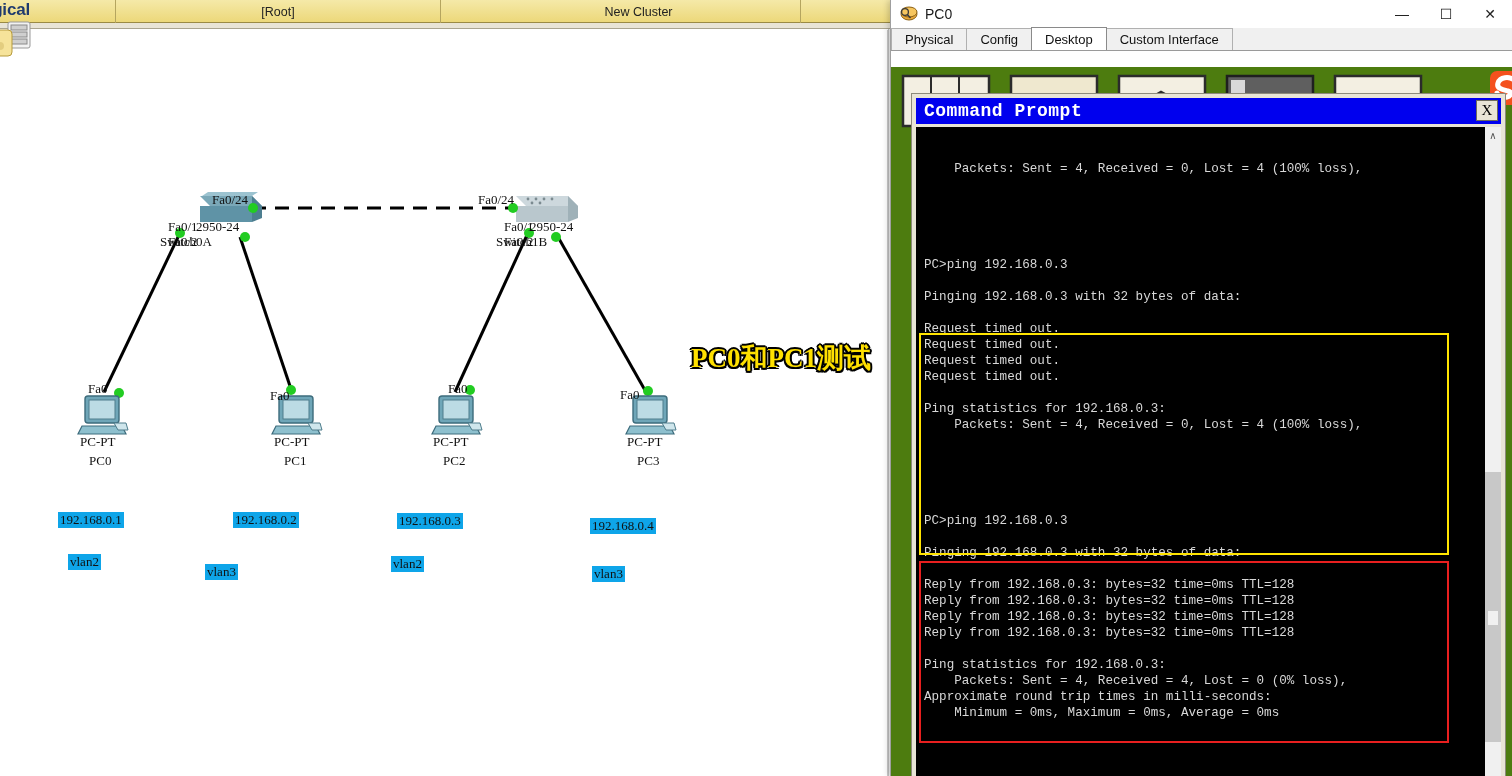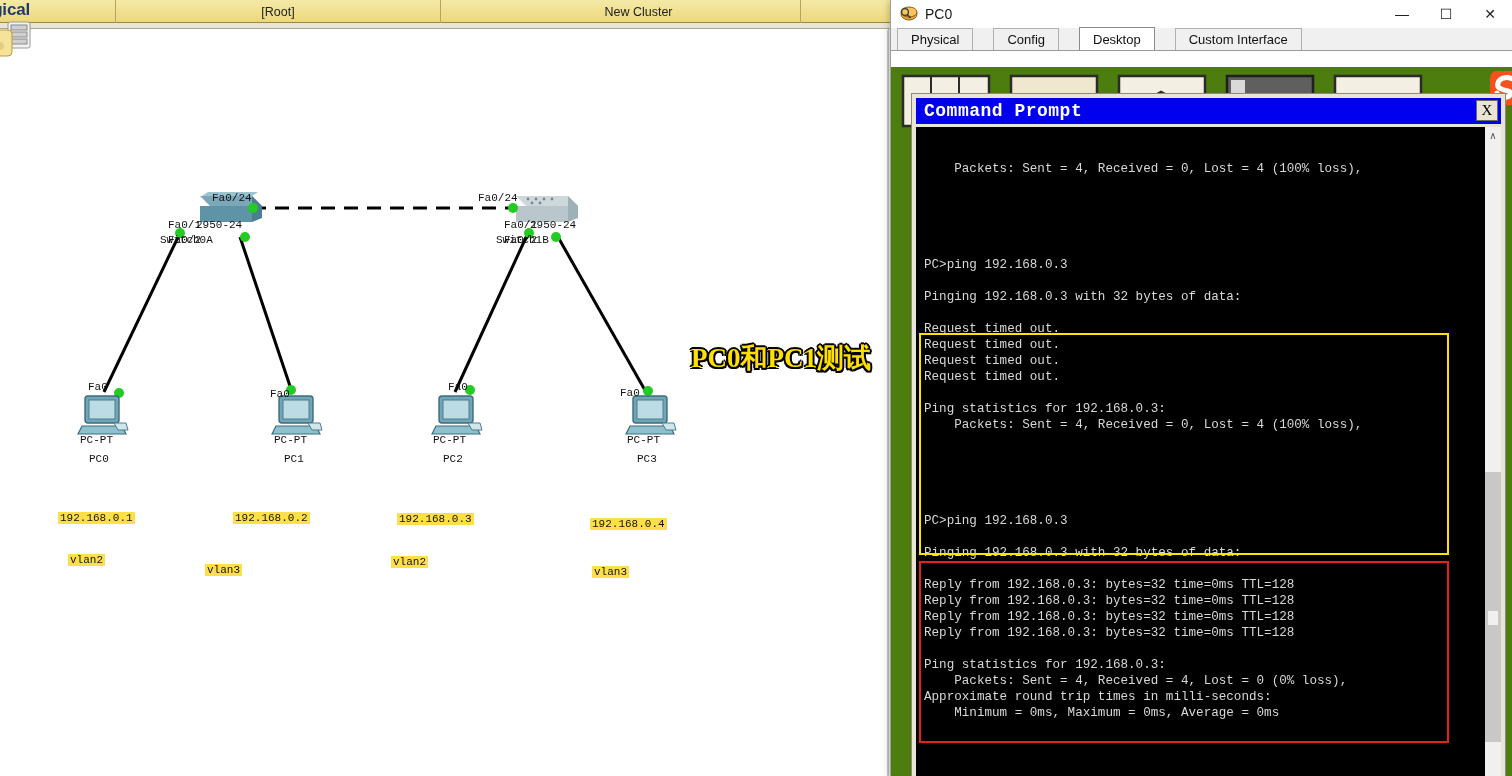--- a/index.html
+++ b/index.html
@@ -48,23 +48,23 @@
   .pt-canvas {
     position: absolute; left: 0; top: 30px; width: 888px; height: 746px;
     background: #fff; border-right: 1px solid #c9c9c9;
   }
   .pt-right-strip {
     position: absolute; left: 888px; top: 29px; width: 7px; height: 747px;
     background: #efefef; border-left: 1px solid #c0c0c0;
   }
 
   
-  .lbl { position: absolute; font-size: 11px; color: #111;
-         white-space: nowrap; font-family: Liberation Mono, monospace; }
-  .lbl-box { background: #fde047; padding: 0 2px; }
+  .lbl { position: absolute; font-size: 13px; color: #111;
+         white-space: nowrap; font-family: Liberation Serif, serif; }
+  .lbl-box { background: #0ea5e9; padding: 0 2px; }
 
   
   #links { position: absolute; left:0; top:0; width:888px; height:746px; }
 
   .annot {
     position: absolute; white-space: nowrap;
     font-family: "Liberation Serif", serif;
     font-size: 27px; font-weight: bold;
   }
   .annot-yellow {
@@ -99,22 +99,20 @@
   .pc0-title-text { font-size: 14px; color: #1a1a1a; }
   .pc0-winbtns { position: absolute; right: 0; top: 0; height: 28px; display: flex; }
   .pc0-winbtn {
     width: 44px; height: 28px; display: flex; align-items: center;
     justify-content: center; font-size: 14px; color: #222; cursor: default;
   }
 
   .pc0-tabs {
     position: relative; height: 23px; background: #f0f0f0;
     border-bottom: 1px solid #9a9a9a; display: flex; align-items: flex-end;
-    padding-left: 6px;
-    gap: 21px;
   }
   .pc0-tab {
     height: 22px; padding: 0 13px; display: flex; align-items: center;
     font-size: 13px; color: #111; background: #f0f0f0;
     border: 1px solid #b0b0b0; border-bottom: none; margin-right: -1px;
   }
   .pc0-tab.active { background: #ffffff; border-color: #8a8a8a; height: 23px;
                     position: relative; z-index: 2; }
 
   .pc0-desktop {

